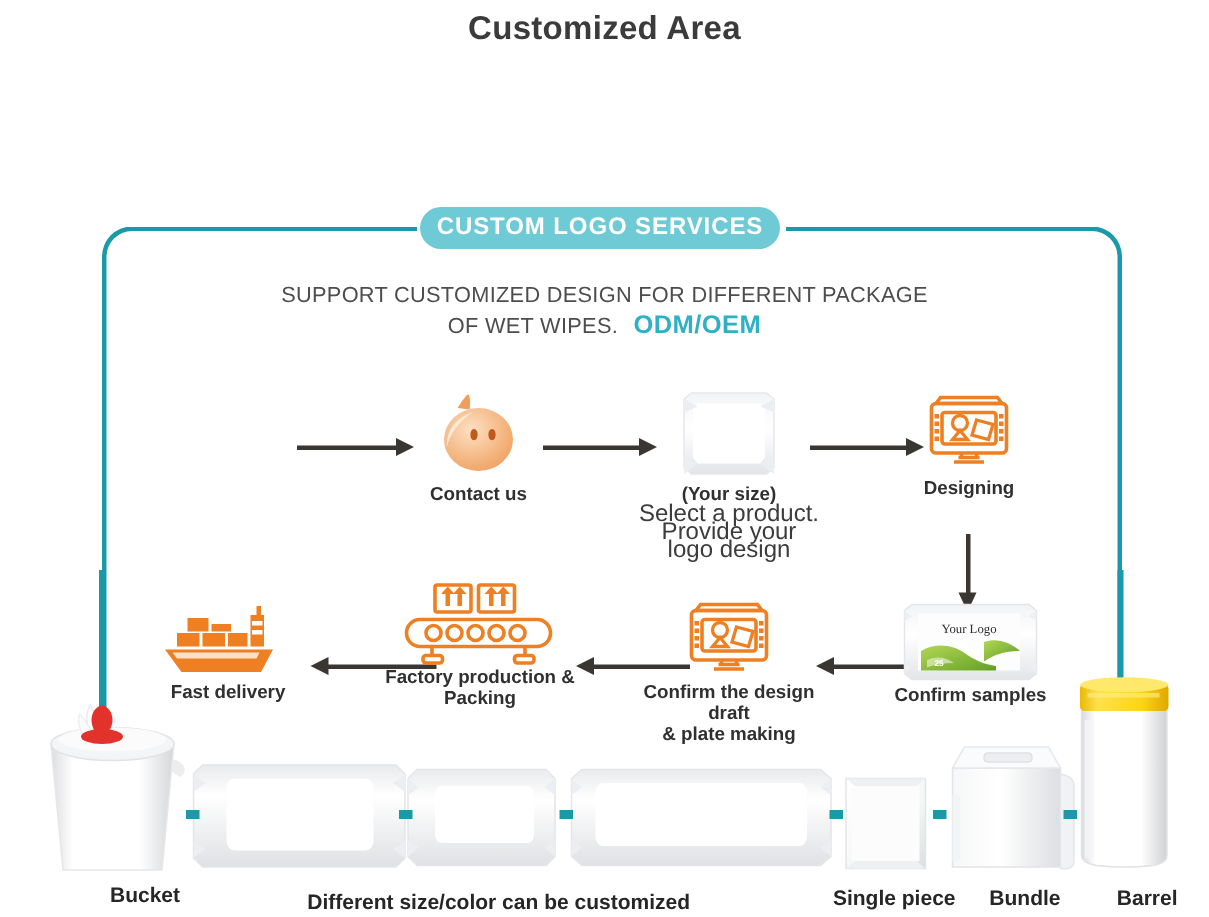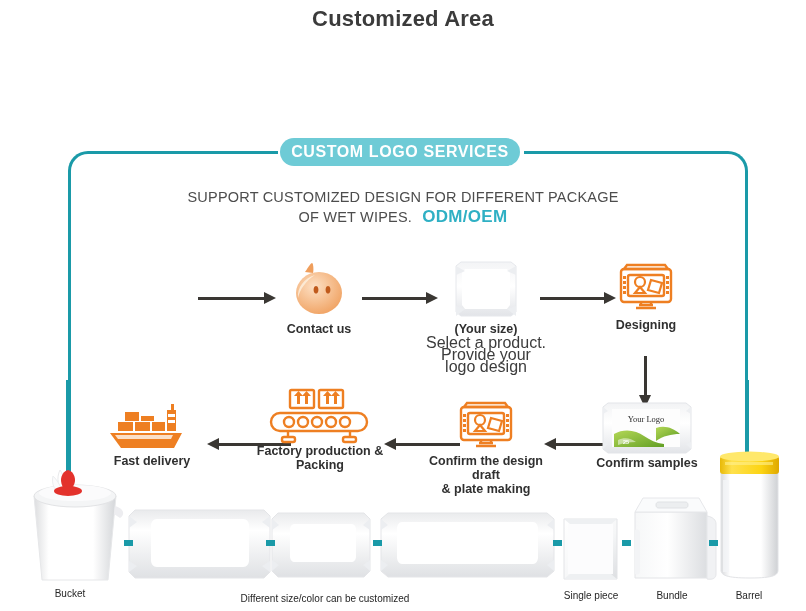--- a/index.html
+++ b/index.html
@@ -91,22 +91,22 @@
   .arrow-v { position:absolute; width:12px; }
   .arrow-v .bar { position:absolute; left:5px; top:0; width:2.5px; background:#3a3733; }
   .arrow-v .head {
     position:absolute; left:0; bottom:0; width:0; height:0;
     border-left:6px solid transparent; border-right:6px solid transparent;
     border-top:13px solid #3a3733;
   }
 
   
   .prod-label {
-    position:absolute; text-align:center; font-size:10px;
-    font-weight:normal; color:#262626;
+    position:absolute; text-align:right; font-size:14px;
+    font-weight:bold; color:#262626;
   }
 
   
   .teal-dot {
     position:absolute; width:9px; height:6px; background:#1a9aa8;
   }
 
   svg { display:block; overflow:visible; }
 </style>
 </head>

